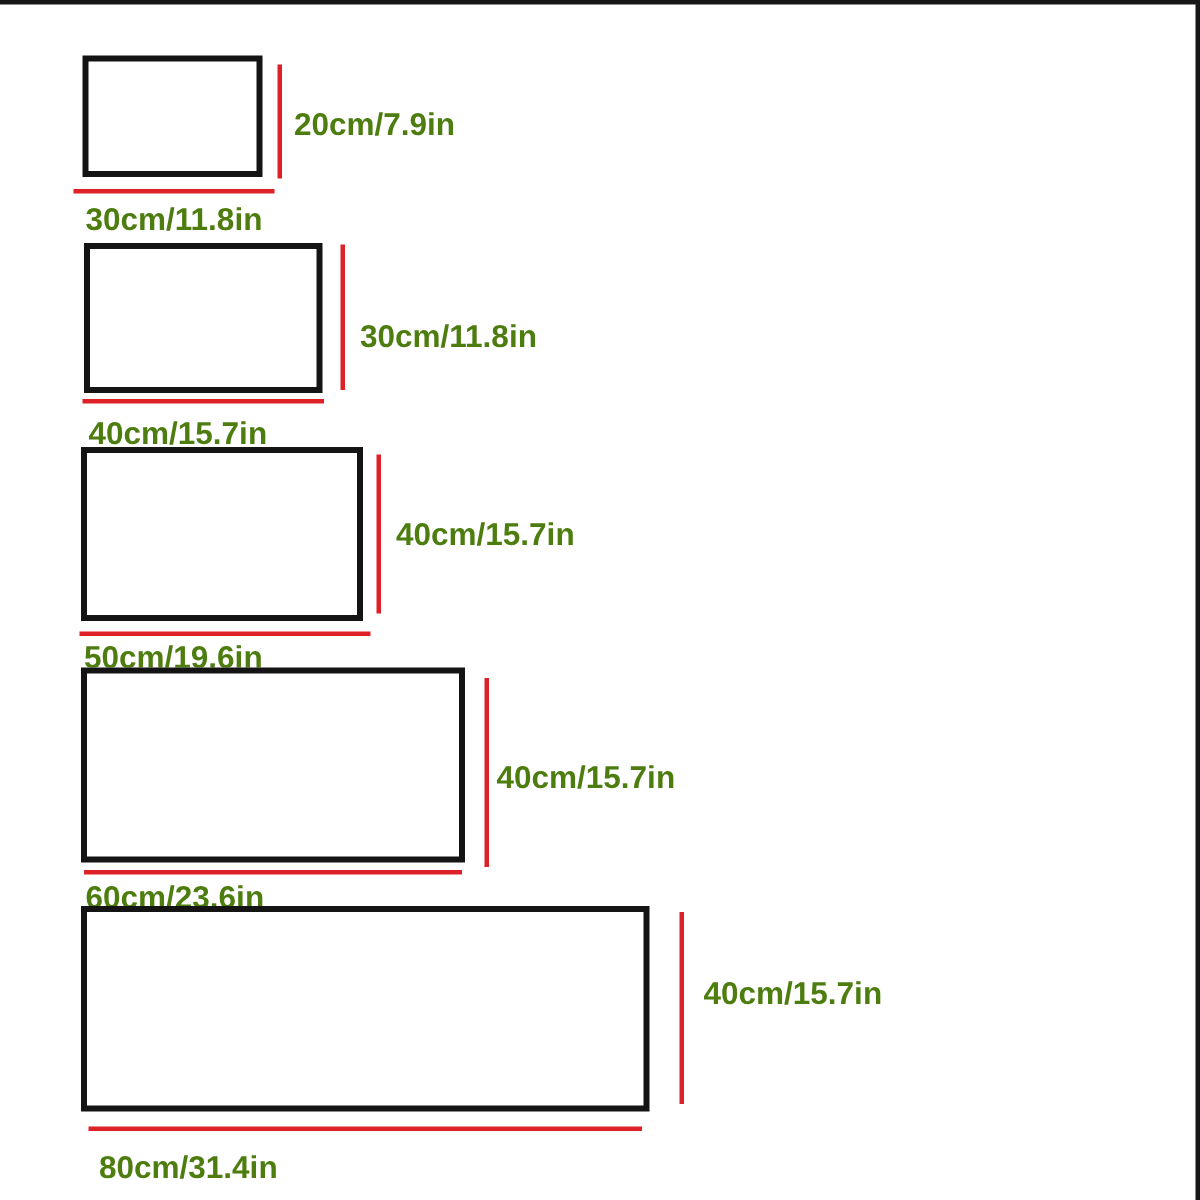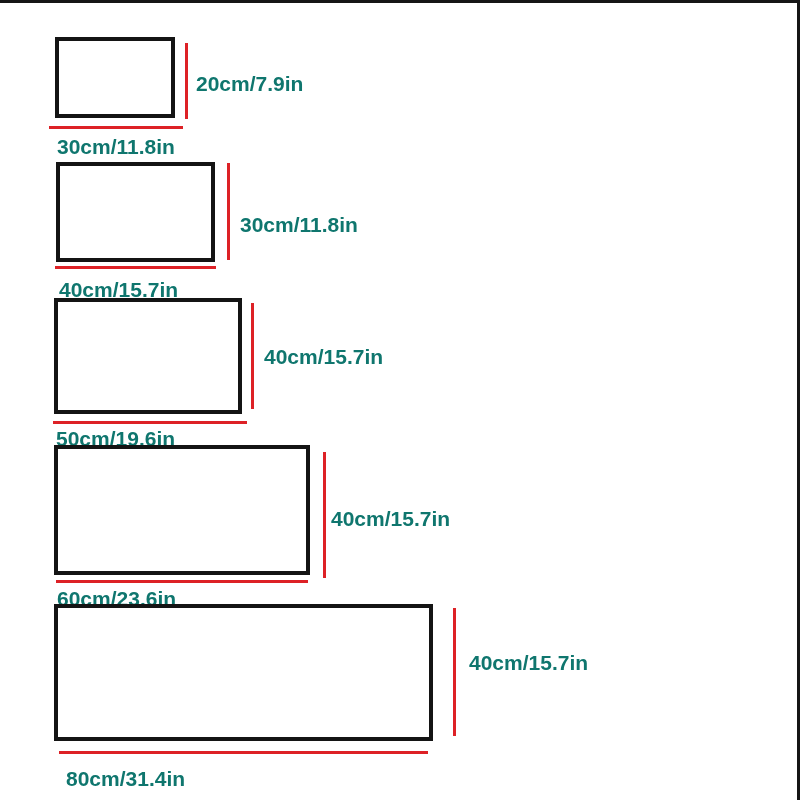--- a/index.html
+++ b/index.html
@@ -41,21 +41,21 @@
   .hline {
     position: absolute;
     height: 3px;
     background: #dd2126;
   }
   .lbl {
     position: absolute;
     font-size: 21px;
     font-weight: bold;
     line-height: 1.0;
-    color: #0f766e;
+    color: #4d7c0f;
     white-space: nowrap;
   }
 </style>
 </head>
 <body>
 
 <div class="canvas">
 
   <div class="frame-top"></div>
   <div class="frame-right"></div>

